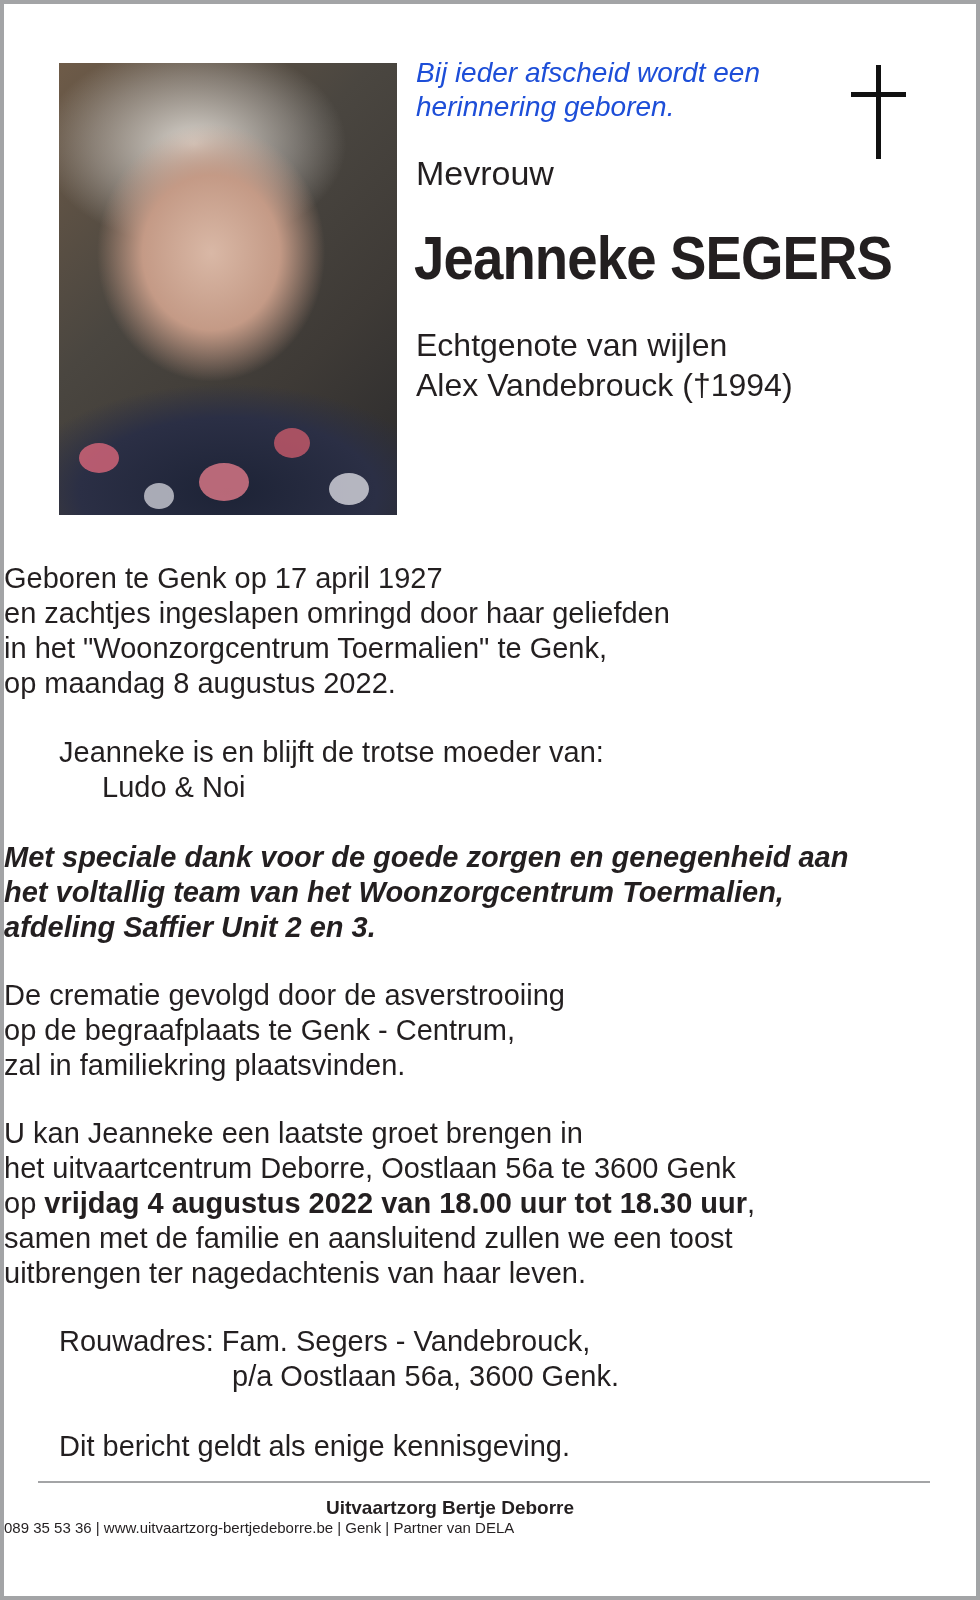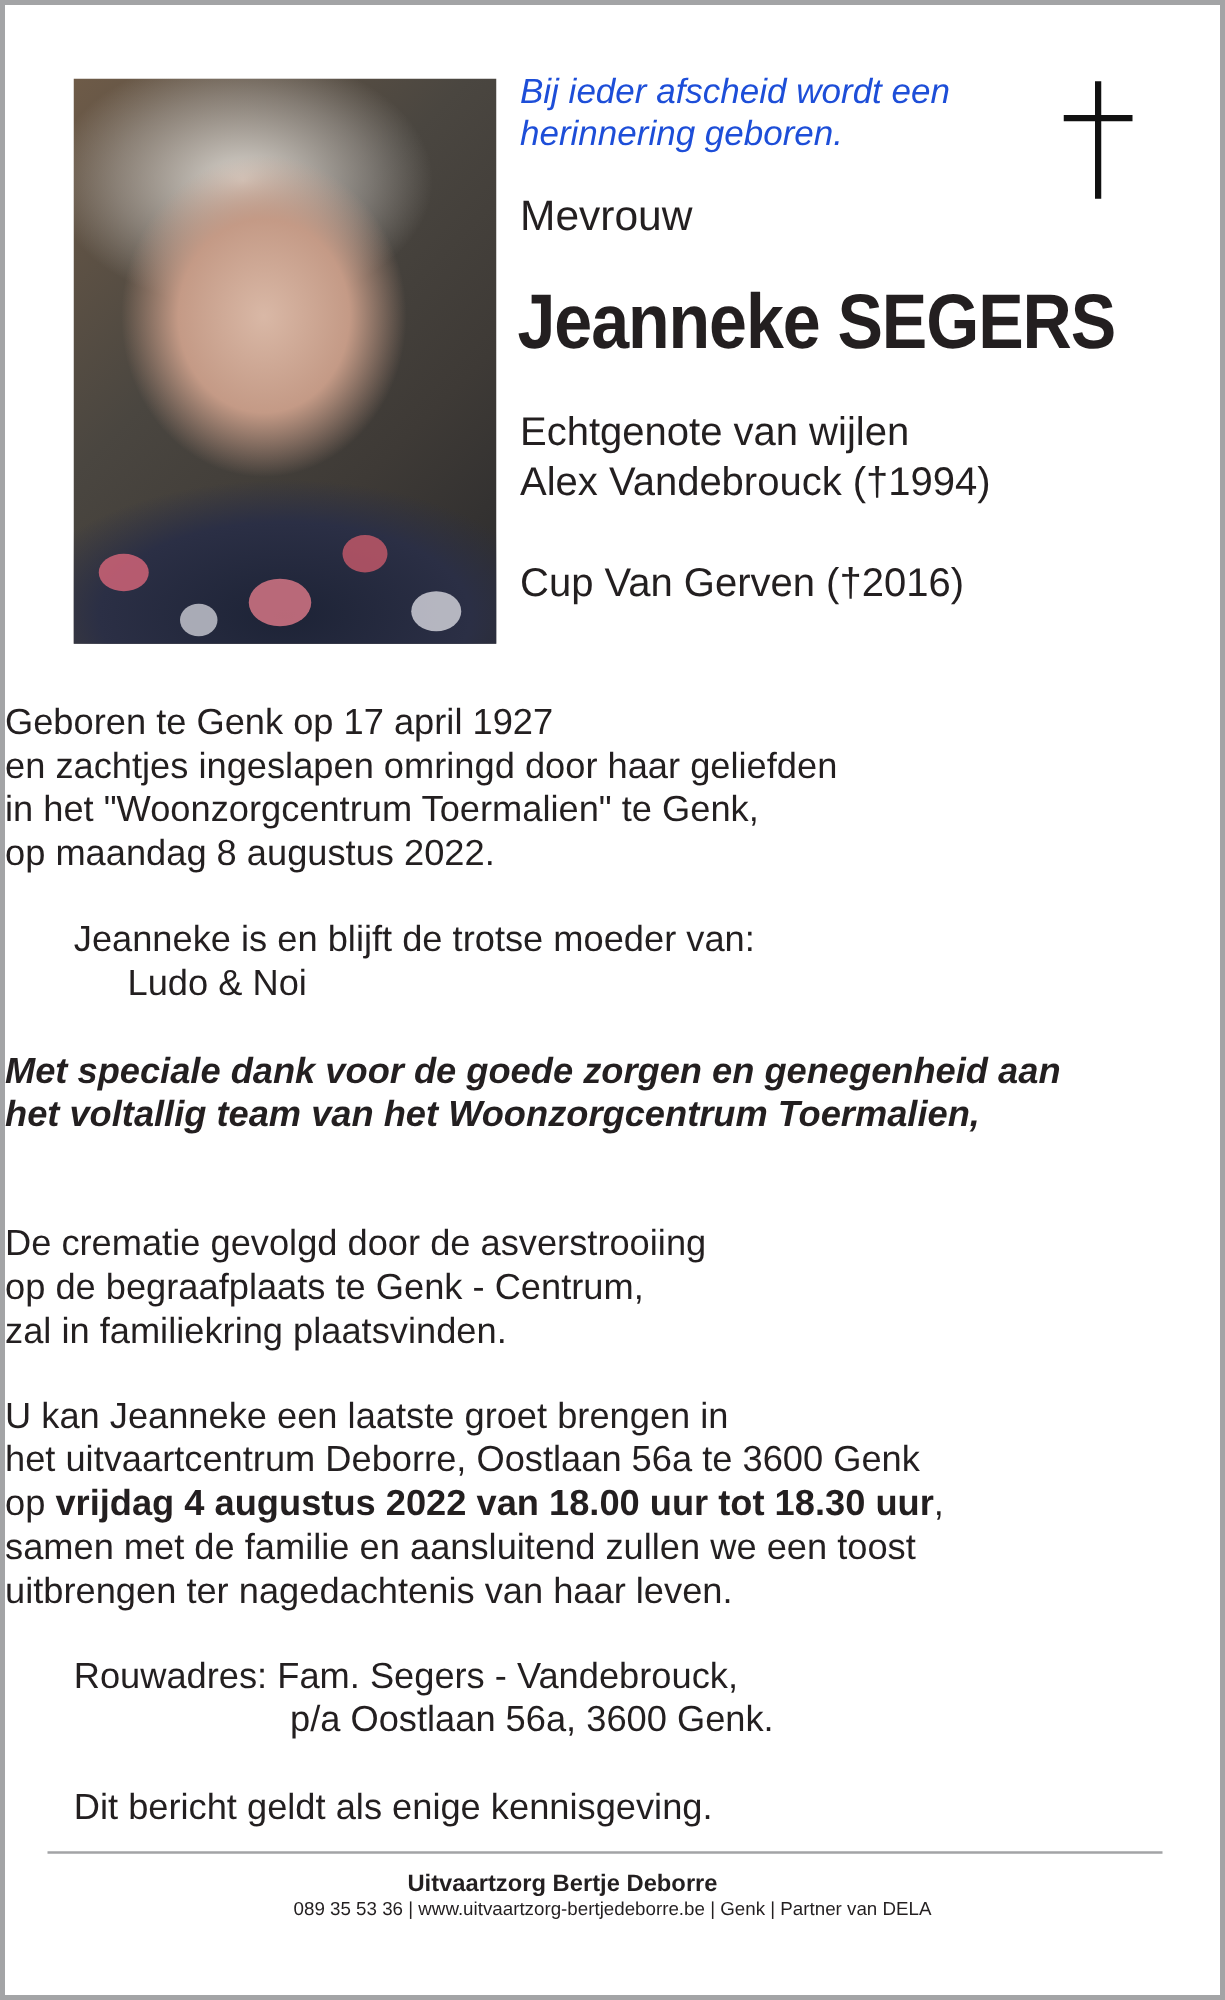--- a/index.html
+++ b/index.html
@@ -33,21 +33,21 @@
   .name {
     position: absolute; left: 410px; top: 218px; font-size: 62px; font-weight: bold;
     letter-spacing: -1px; transform: scaleX(0.88); transform-origin: left top; white-space: nowrap;
   }
   .rel { position: absolute; left: 412px; font-size: 32px; line-height: 40px; }
   .center { position: absolute; left: 0; width: 972px; text-align: left; font-size: 29px; line-height: 35px; }
   .left { position: absolute; left: 55px; font-size: 29px; line-height: 35px; }
   .italic { font-style: italic; font-weight: bold; }
   .divider { position: absolute; left: 34px; top: 1477px; width: 892px; height: 2px; background: #a3a4a6; }
   .footer-title { position: absolute; left: 0; width: 892px; top: 1493px; text-align: center; font-weight: bold; font-size: 19px; }
-  .footer-line { position: absolute; left: 0; width: 972px; top: 1515px; text-align: center; font-size: 15px; }
+  .footer-line { position: absolute; left: 0; width: 972px; top: 1515px; font-size: 15px; }
 </style>
 </head>
 <body>
 
 <div class="card">
 
   <div class="photo">
     <div class="flower" style="left:20px;top:380px;width:40px;height:30px;background:#d9677a;opacity:.8"></div>
     <div class="flower" style="left:140px;top:400px;width:50px;height:38px;background:#e07a8a;opacity:.8"></div>
     <div class="flower" style="left:215px;top:365px;width:36px;height:30px;background:#c85a6a;opacity:.8"></div>
@@ -66,36 +66,36 @@
   </div>
 
   <div class="title">Mevrouw</div>
   <div class="name">Jeanneke SEGERS</div>
 
   <div class="rel" style="top:321px">
     <div>Echtgenote van wijlen</div>
     <div>Alex Vandebrouck (†1994)</div>
   </div>
   <div class="rel" style="top:442px">
-    <div>Cup Van Gerven (†2016)</div>
   </div>
 
   <div class="center" style="top:557px">
     <div>Geboren te Genk op 17 april 1927</div>
     <div>en zachtjes ingeslapen omringd door haar geliefden</div>
     <div>in het "Woonzorgcentrum Toermalien" te Genk,</div>
     <div>op maandag 8 augustus 2022.</div>
   </div>
 
   <div class="left" style="top:731px">Jeanneke is en blijft de trotse moeder van:</div>
   <div class="left" style="top:766px;left:98px">Ludo &amp; Noi</div>
 
   <div class="center italic" style="top:836px">
     <div>Met speciale dank voor de goede zorgen en genegenheid aan</div>
     <div>het voltallig team van het Woonzorgcentrum Toermalien,</div>
+    <div>afdeling Saffier Unit 2 en 3.</div>
   </div>
 
   <div class="center" style="top:974px">
     <div>De crematie gevolgd door de asverstrooiing</div>
     <div>op de begraafplaats te Genk - Centrum,</div>
     <div>zal in familiekring plaatsvinden.</div>
   </div>
 
   <div class="center" style="top:1112px">
     <div>U kan Jeanneke een laatste groet brengen in</div>

